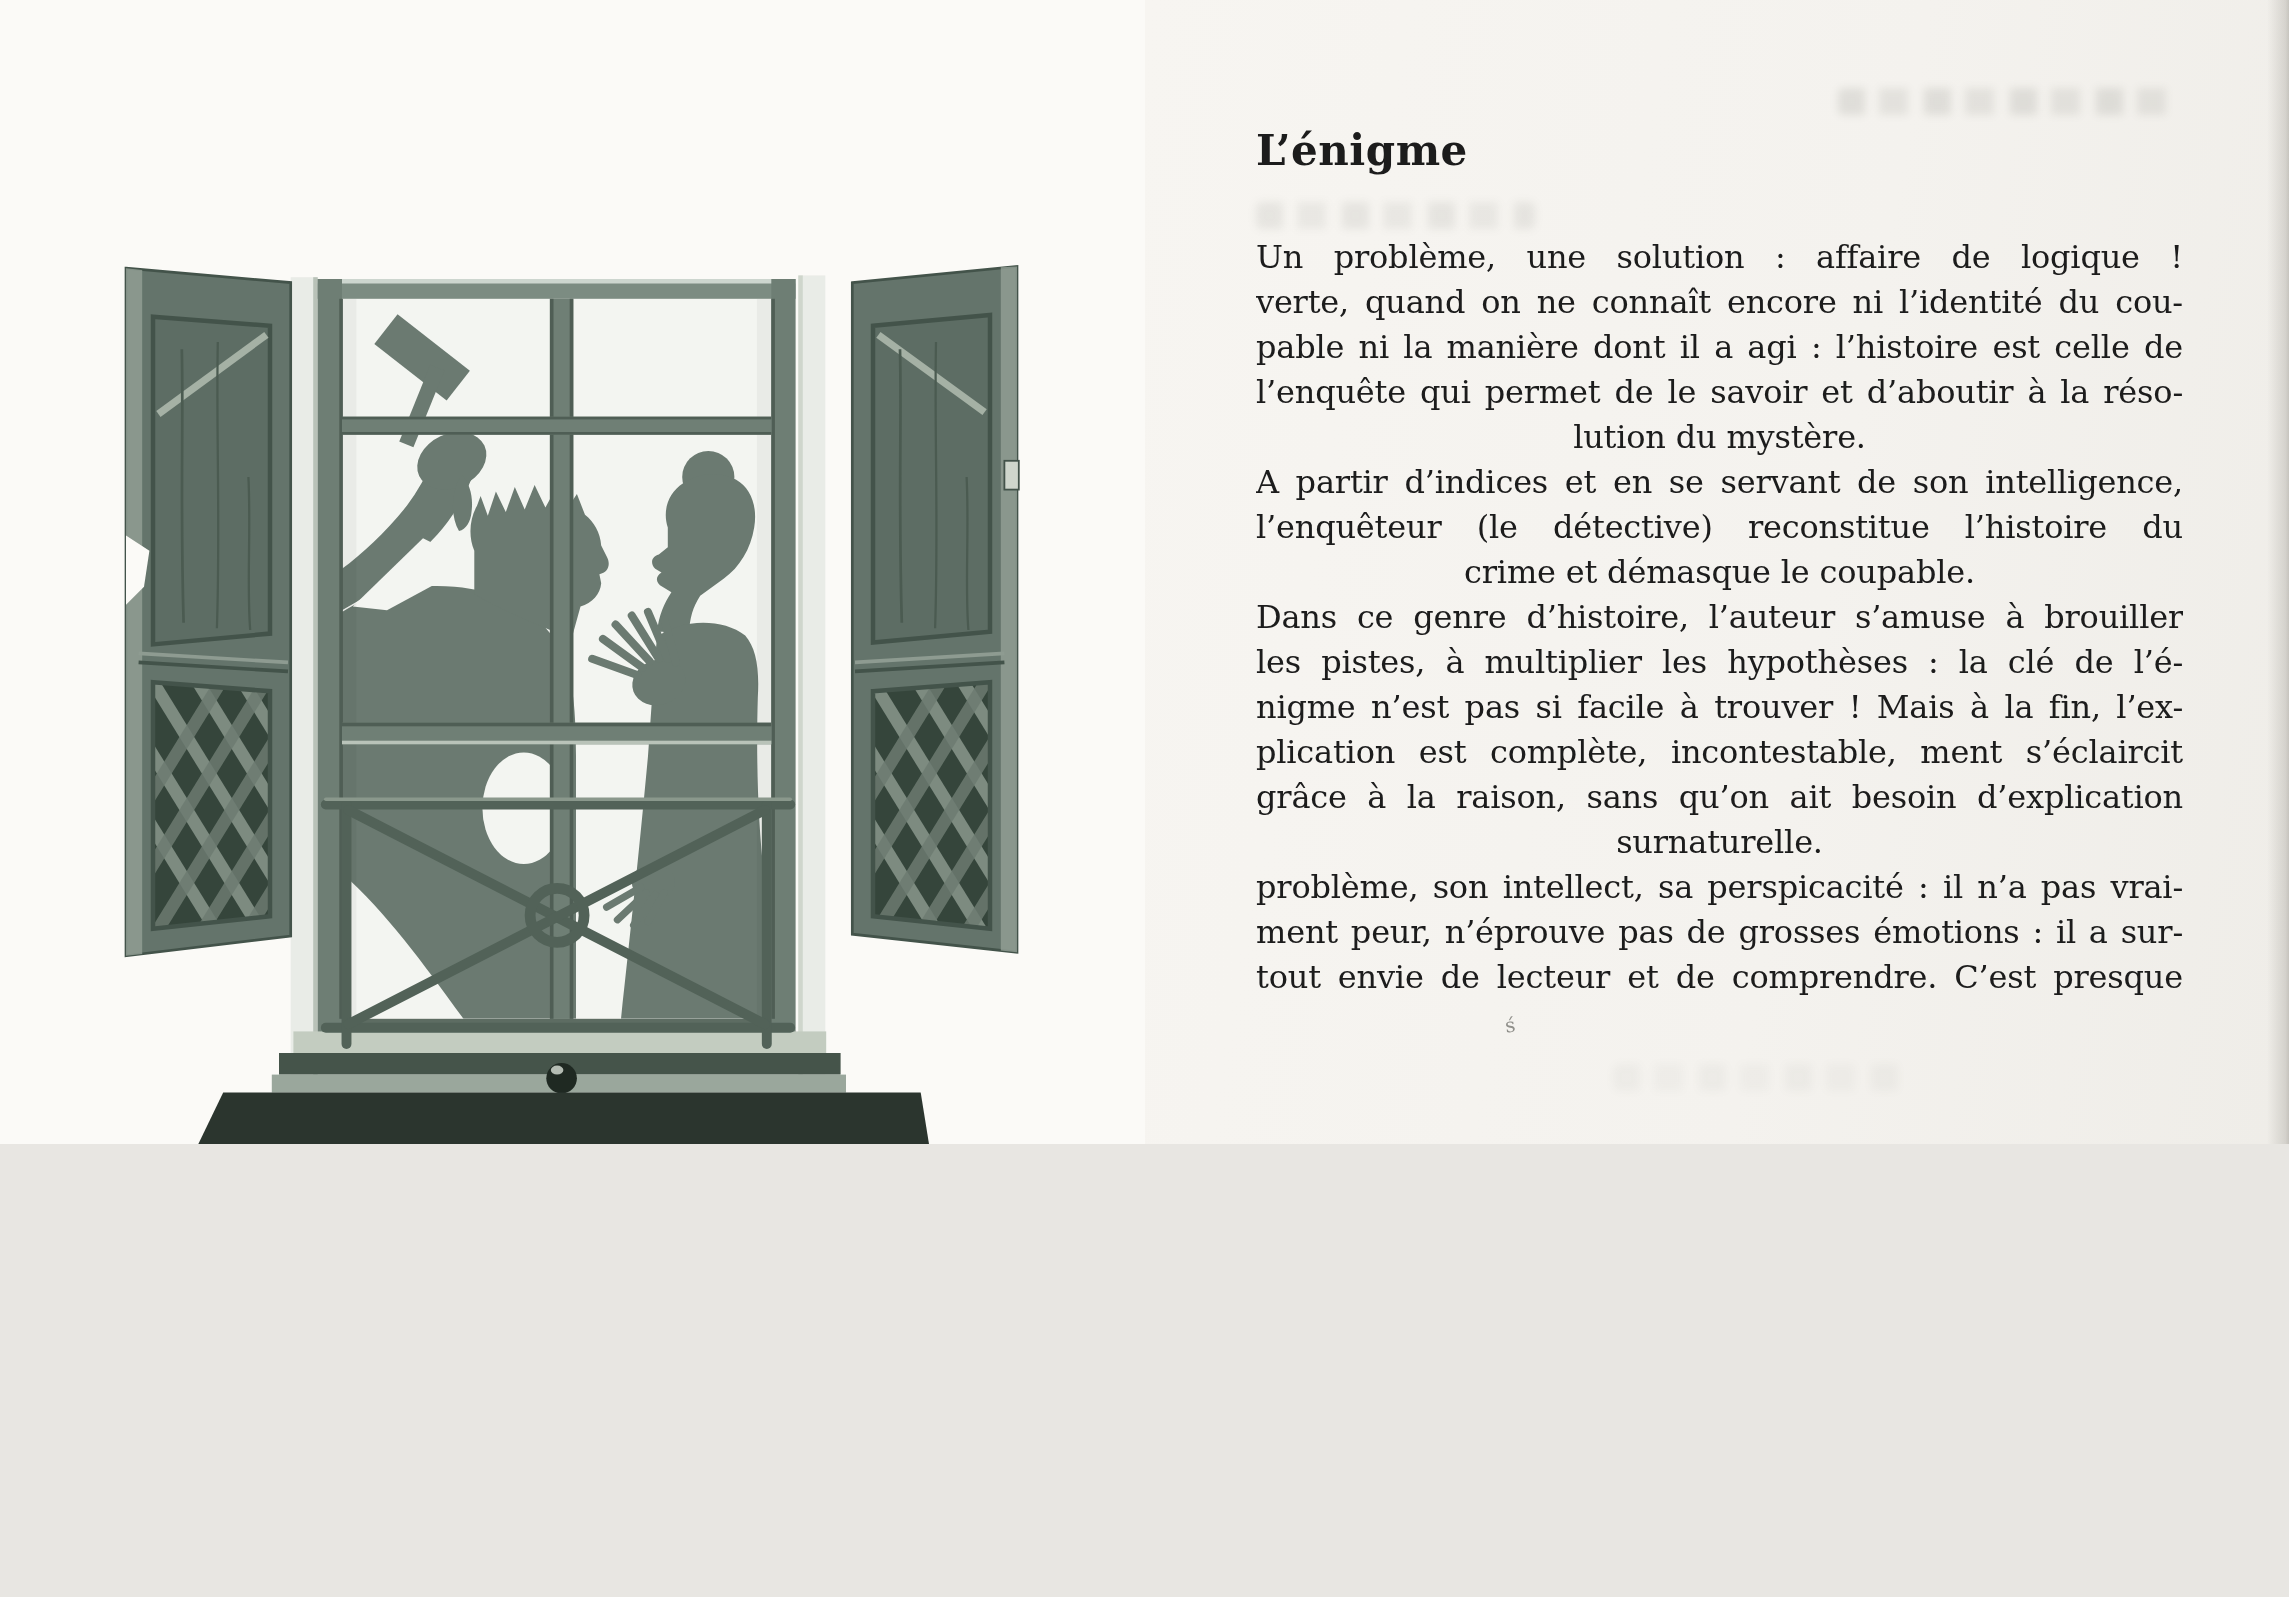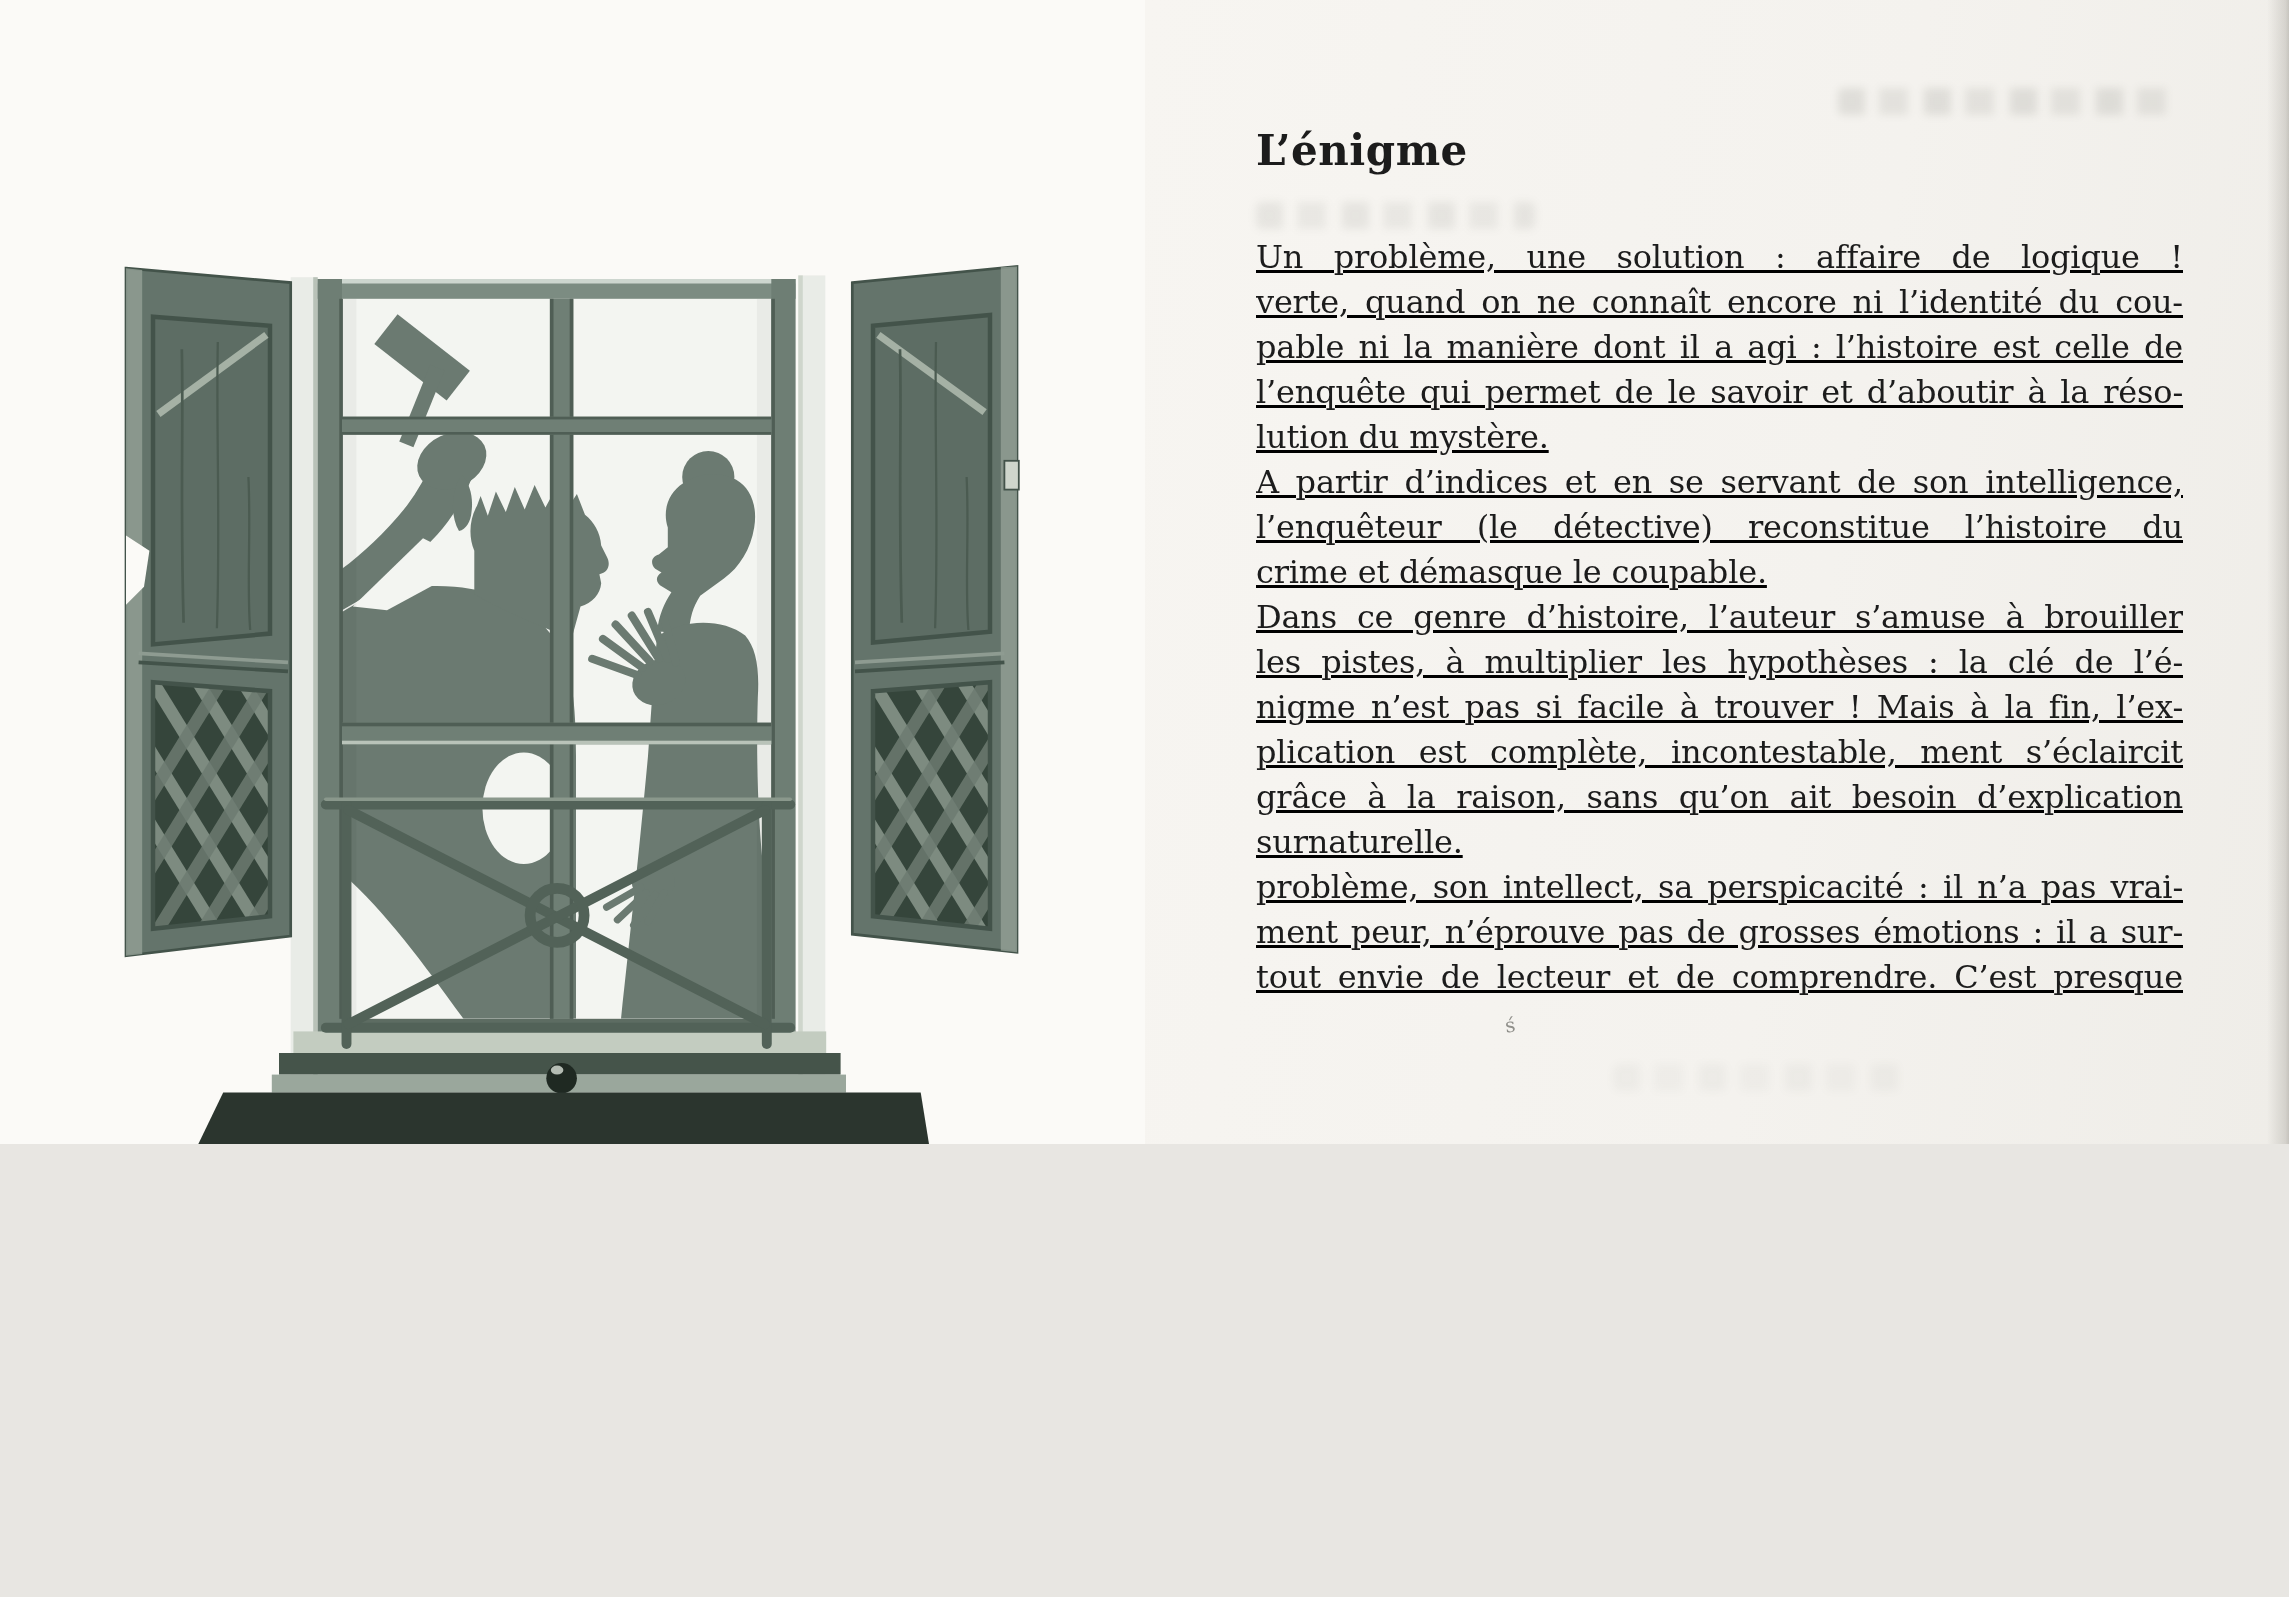--- a/index.html
+++ b/index.html
@@ -10,23 +10,23 @@
   .page.left{left:0;width:1145px;background:var(--p-paper-left,#fbfaf7);}
   .page.right{left:1145px;width:1145px;
       background:linear-gradient(100deg,var(--p-paper-right,#f7f5f1) 0%,#f4f2ee 55%,#eeece7 100%);}
   .page-edge{position:absolute;right:0;top:0;width:23.4px;height:1598px;
       background:linear-gradient(90deg,rgba(0,0,0,0) 0%,rgba(90,85,75,.18) 80%,rgba(90,85,75,.30) 100%);}
   .illustration{position:absolute;left:117px;top:252px;width:909px;height:909px;}
   .illustration svg{display:block;width:100%;height:100%;}
   .textcol{position:absolute;left:111px;top:128px;width:927px;}
   h1.title{margin:0;font-size:42px;line-height:1.1;font-weight:bold;color:var(--ink,#1c1c1c);
            letter-spacing:0.5px;}
-  .bodylines{margin-top:61px;text-decoration:underline;}
+  .bodylines{margin-top:61px;}
   .line{font-size:32px;line-height:45px;letter-spacing:-0.2px;color:var(--ink,#1c1c1c);
-        text-align:left;height:45px;overflow:hidden;}
+        text-align:center;height:45px;overflow:hidden;}
   .line.j{text-align:justify;text-align-last:justify;}
   .smudge{position:absolute;filter:blur(4.5px);height:27px;border-radius:5.4px;
       background:repeating-linear-gradient(90deg,rgba(112,114,106,.35) 0 27px,rgba(112,114,106,0) 27px 41px,
                  rgba(112,114,106,.28) 41px 70px,rgba(112,114,106,0) 70px 86px);}
   .smudge.s1{left:693px;top:88px;width:335px;opacity:.45;}
   .smudge.s2{left:111px;top:202px;width:279px;opacity:.34;}
   .smudge.s3{left:468px;top:1064px;width:297px;opacity:.16;}
   .stray{position:absolute;left:360px;top:1013px;font-size:20px;color:#6f6f6a;opacity:.75;
          transform:rotate(-8deg);}
 </style>

